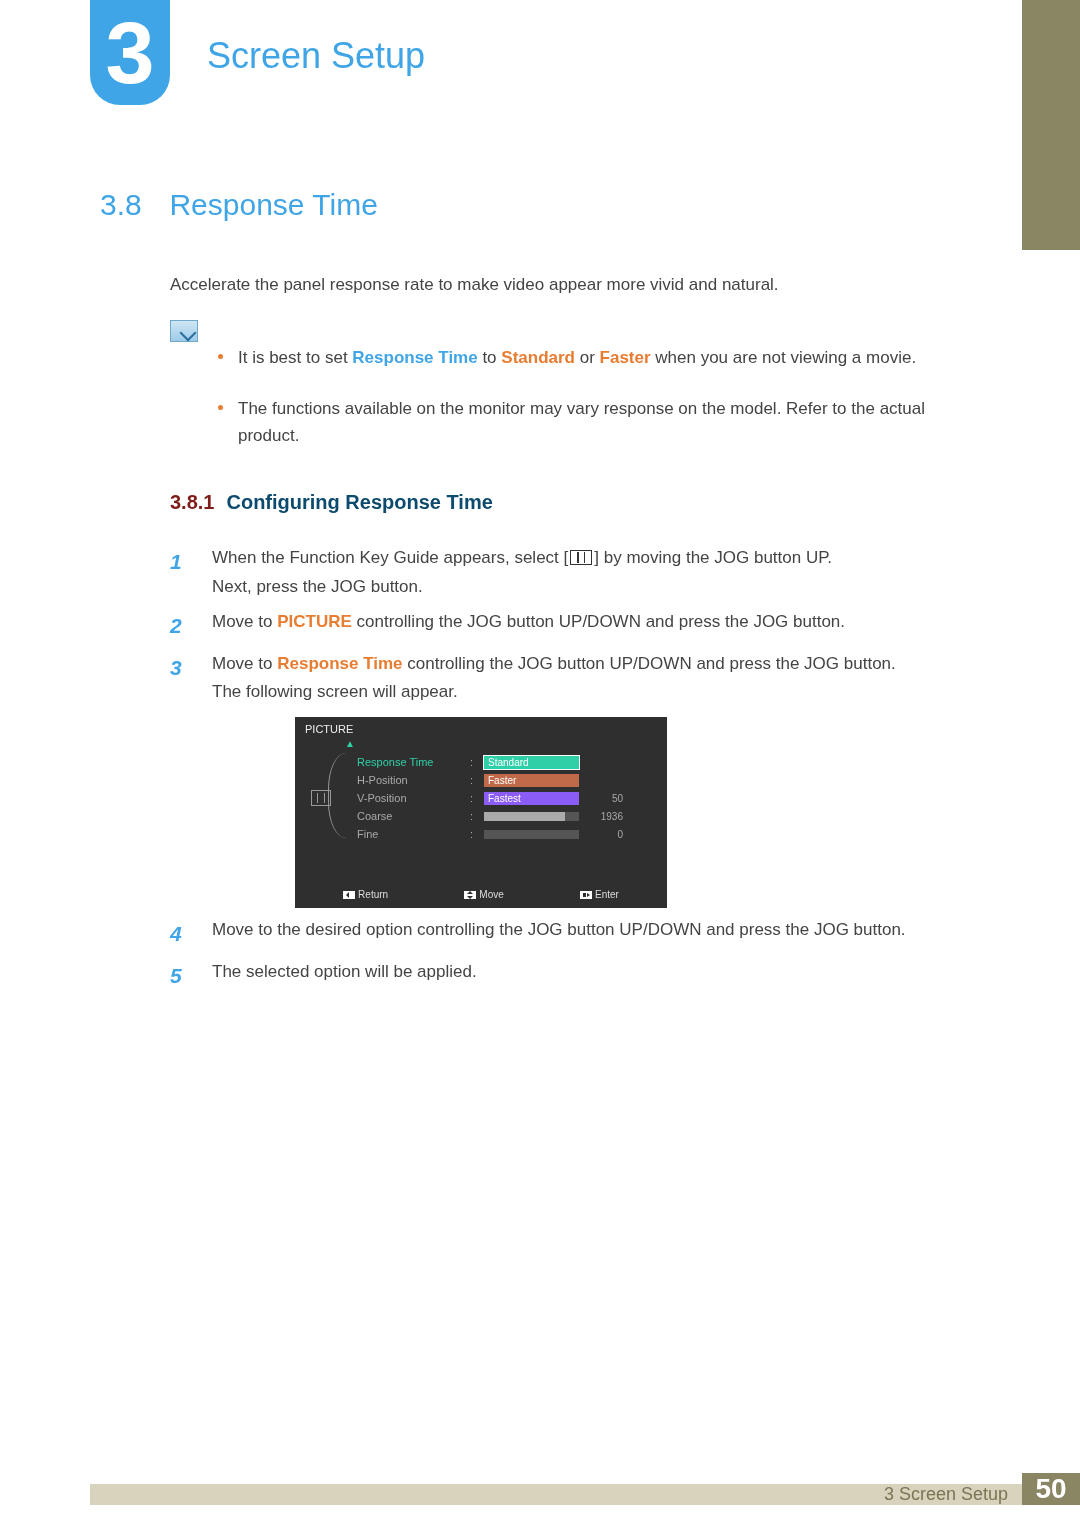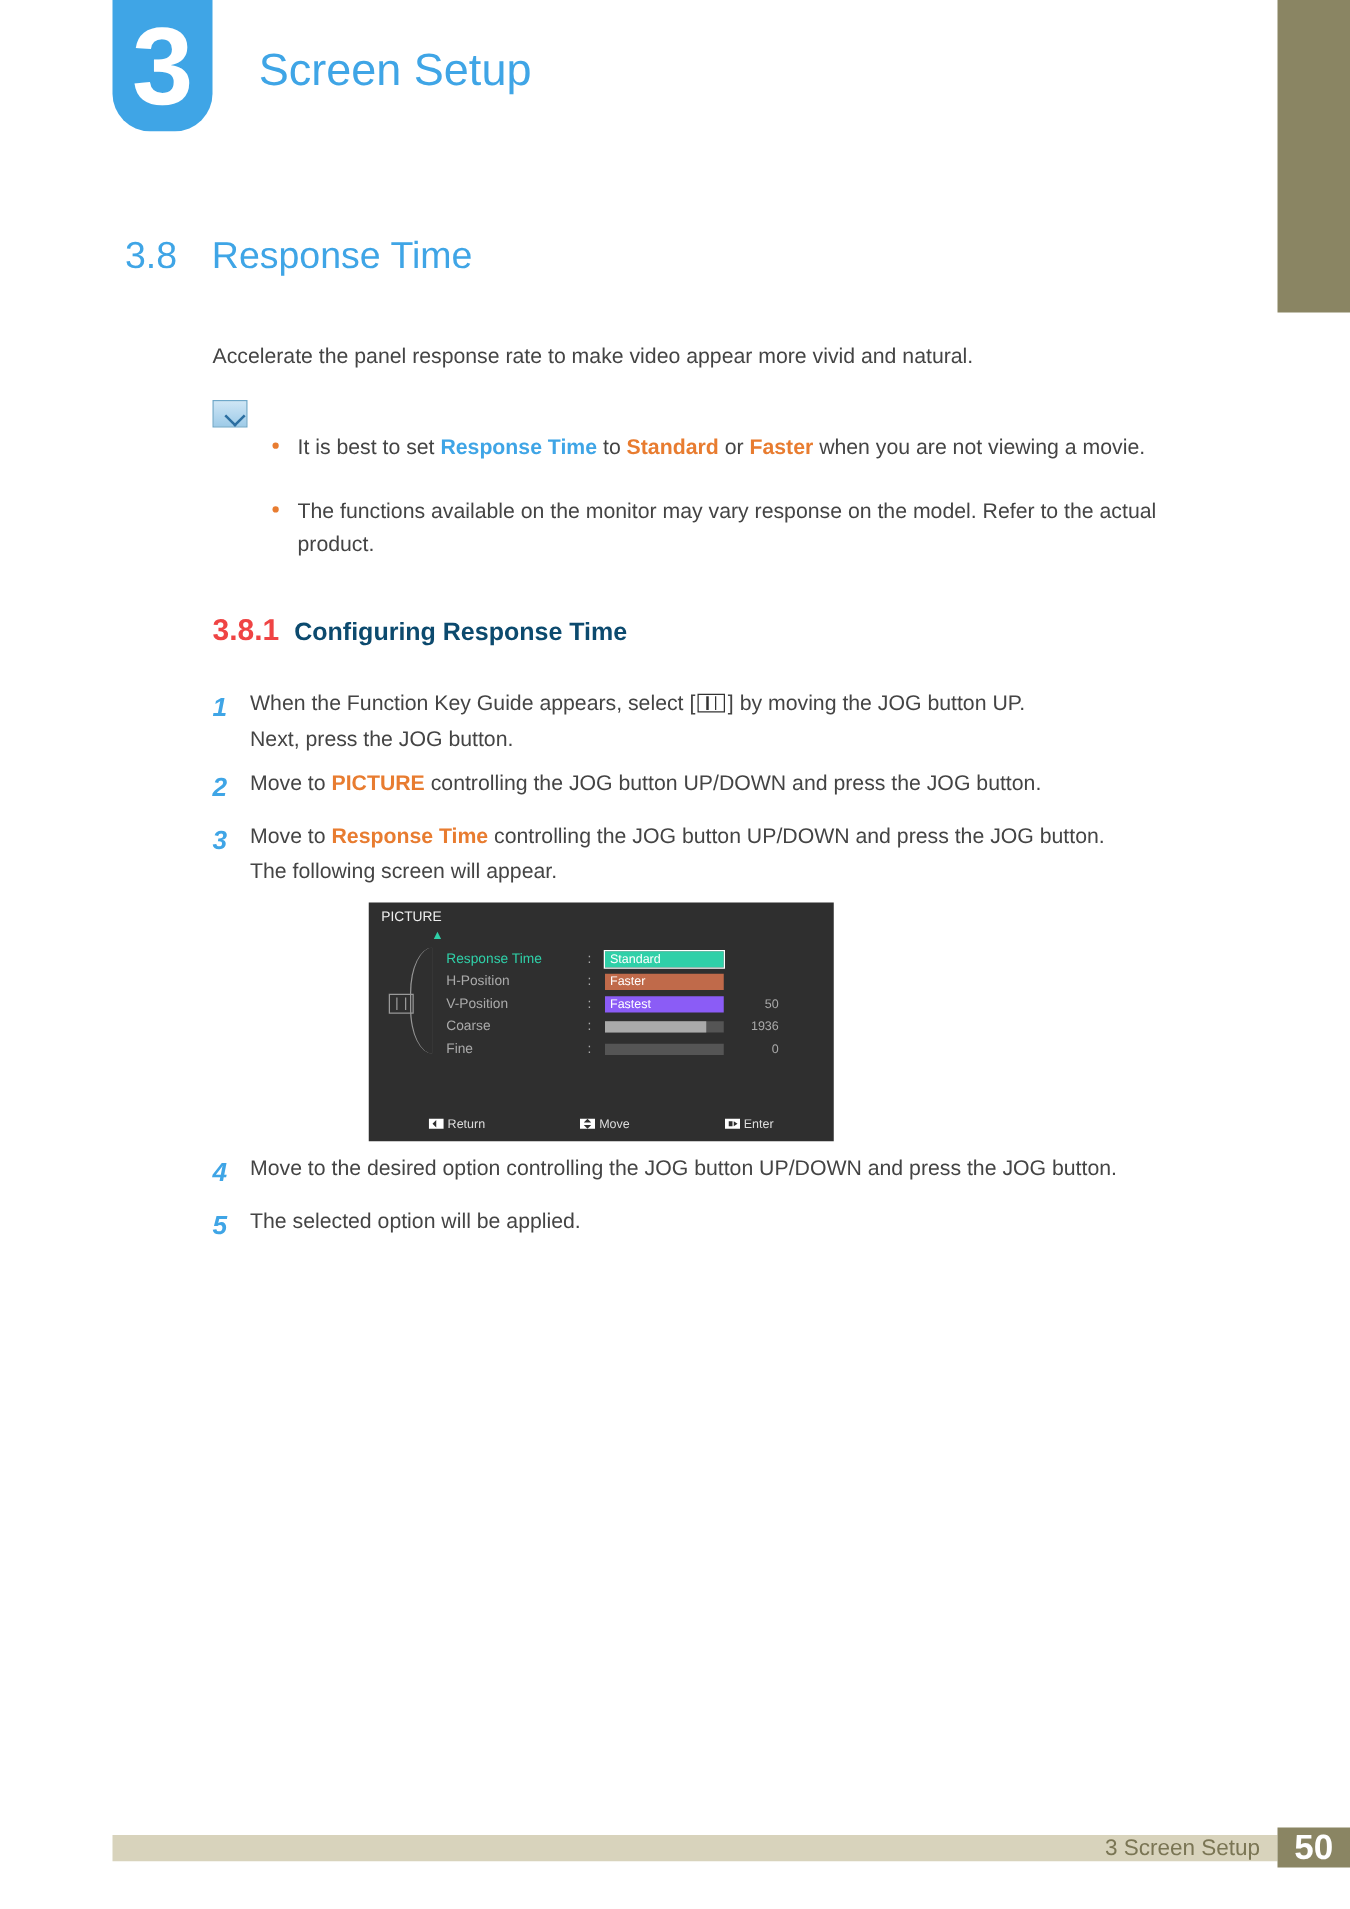--- a/index.html
+++ b/index.html
@@ -107,23 +107,23 @@
     width: 5px; height: 5px;
     background: #e87c30;
     border-radius: 50%;
   }
   .hl-blue { color: #3fa5e6; font-weight: bold; }
   .hl-orange { color: #e87c30; font-weight: bold; }
   .subsection {
     margin: 38px 0 0 70px;
   }
   .subsection-num {
-    color: #ef4444;
+    color: #7f1d1d;
     font-weight: bold;
-    font-size: 24px;
+    font-size: 20px;
     margin-right: 12px;
   }
   .subsection-title {
     color: #0c4a6e;
     font-weight: bold;
     font-size: 20px;
   }
   .steps {
     margin: 30px 0 0 70px;
     list-style: none;
@@ -136,21 +136,21 @@
     margin-bottom: 6px;
   }
   .step-num {
     color: #3fa5e6;
     font-style: italic;
     font-weight: bold;
     font-size: 21px;
     width: 30px;
     flex-shrink: 0;
   }
-  .step-body { flex: 1; }
+  .step-body { flex: 1; margin-left: 12px; }
   .inline-icon {
     display: inline-block;
     vertical-align: -2px;
     width: 22px; height: 15px;
     border: 1.5px solid #333;
     position: relative;
     margin: 0 2px;
   }
   .inline-icon::before {
     content: "";
@@ -258,21 +258,21 @@
     border-top: 0;
     font-size: 10px;
     color: #ddd;
   }
   .osd-footer span svg { vertical-align: -2px; margin-right: 3px;}
   .page-footer {
     position: absolute;
     left: 90px; right: 0; bottom: 22px;
     height: 54px;
     display: flex;
-    align-items: center;
+    align-items: flex-end;
   }
   .footer-bar {
     flex: 1;
     background: #d8d3bc;
     display: flex;
     align-items: center;
     justify-content: flex-end;
     padding-right: 14px;
     color: #7a7554;
     font-size: 18px;

